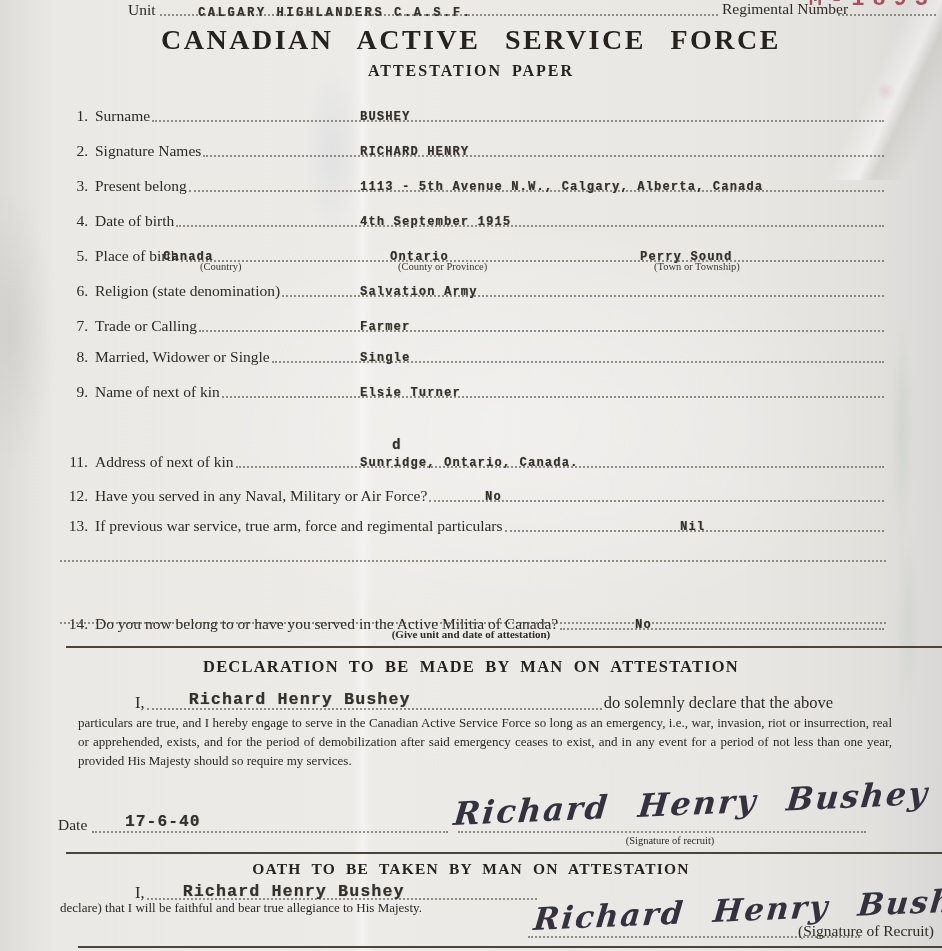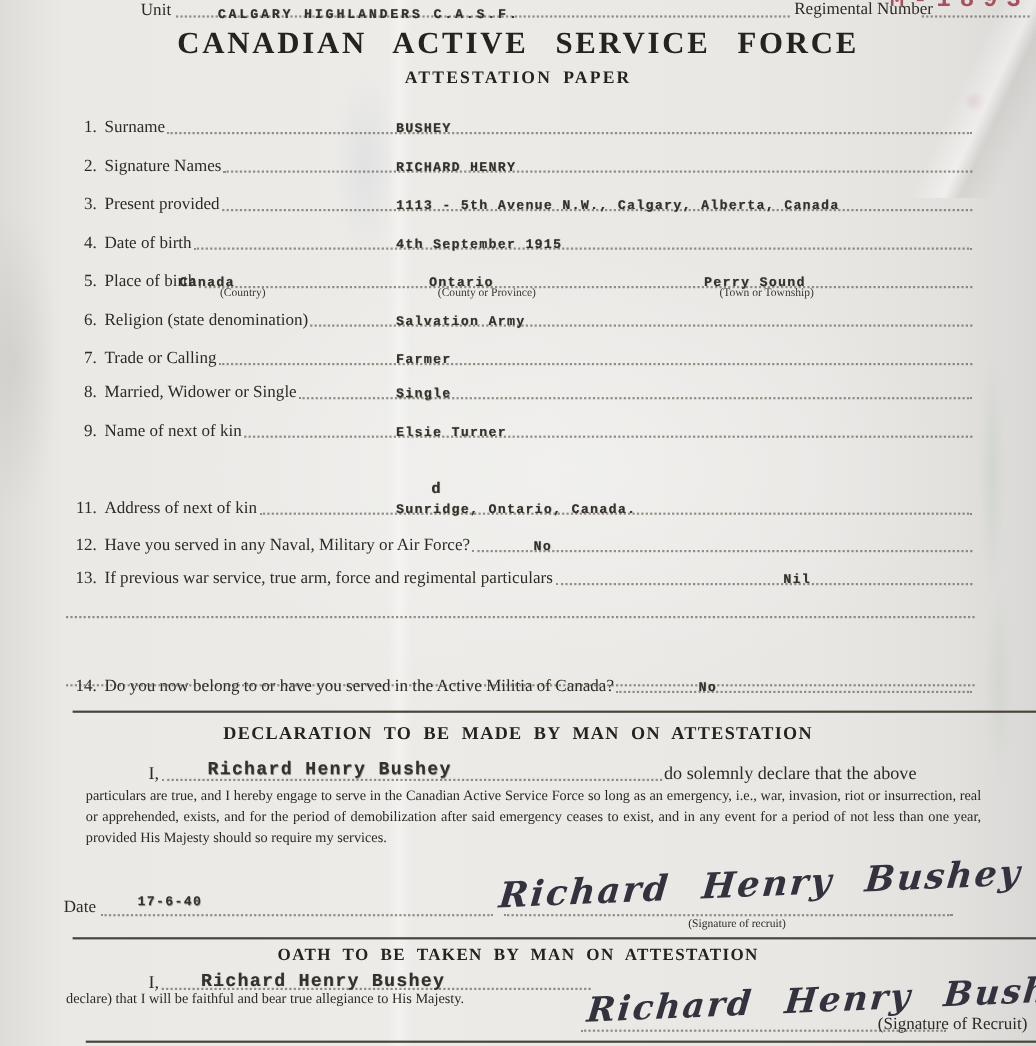--- a/index.html
+++ b/index.html
@@ -80,21 +80,21 @@
 
   <div class="row" style="top:139px">
     <span class="num">2.</span>
     <span class="lbl">Signature Names</span>
     <span class="dl"></span>
     <span class="tw val" style="left:300px">RICHARD HENRY</span>
   </div>
 
   <div class="row" style="top:174px">
     <span class="num">3.</span>
-    <span class="lbl">Present provided</span>
+    <span class="lbl">Present belong</span>
     <span class="dl"></span>
     <span class="tw val" style="left:300px">1113 - 5th Avenue N.W., Calgary, Alberta, Canada</span>
   </div>
 
   <div class="row" style="top:209px">
     <span class="num">4.</span>
     <span class="lbl">Date of birth</span>
     <span class="dl"></span>
     <span class="tw val" style="left:300px">4th September 1915</span>
   </div>
@@ -152,50 +152,51 @@
     <span class="num">12.</span>
     <span class="lbl">Have you served in any Naval, Military or Air Force?</span>
     <span class="dl"></span>
     <span class="tw val" style="left:425px">No</span>
   </div>
 
   <div class="row" style="top:514px">
     <span class="num">13.</span>
     <span class="lbl">If previous war service, true arm, force and regimental particulars</span>
     <span class="dl"></span>
-    <span class="tw val" style="left:652px">Nil</span>
+    <span class="tw val" style="left:620px">Nil</span>
   </div>
 
   <div class="abs dlfix" style="left:60px;right:56px;top:560px"></div>
 
   <div class="row" style="top:612px">
     <span class="num">14.</span>
     <span class="lbl">Do you now belong to or have you served in the Active Militia of Canada?</span>
     <span class="dl"></span>
     <span class="tw val" style="left:575px">No</span>
   </div>
 
   <div class="abs dlfix" style="left:60px;right:56px;top:622px"></div>
+  <div class="abs ctr" style="top:628px;font-size:11px;font-weight:700">(Give unit and date of attestation)</div>
   <div class="abs hr" style="left:66px;right:0;top:646px"></div>
 
   <div class="abs ctr heading" style="top:657px;font-size:16.5px">DECLARATION TO BE MADE BY MAN ON ATTESTATION</div>
 
   <div class="abs" style="left:60px;right:56px;top:692px;height:21px;display:flex;align-items:flex-end">
     <span class="lead" style="margin-left:75px">I,</span>
     <span class="dl" style="flex:none;width:455px;position:relative">
       <span class="tw abs" style="left:42px;bottom:-1px;font-size:16.5px">Richard Henry Bushey</span>
     </span>
     <span class="lead">do solemnly declare that the above</span>
   </div>
 
   <div class="abs par" style="left:78px;right:50px;top:714px">particulars are true, and I hereby engage to serve in the Canadian Active Service Force so long as an emergency, i.e., war, invasion, riot or insurrection, real or apprehended, exists, and for the period of demobilization after said emergency ceases to exist, and in any event for a period of not less than one year, provided His Majesty should so require my services.</div>
 
   <span class="abs serif15" style="left:58px;top:816px">Date</span>
   <span class="abs dlfix" style="left:92px;top:831px;width:356px"></span>
-  <span class="abs tw" style="left:125px;top:813px;font-size:12px">17-6-40</span>
+  <span class="abs tw" style="left:125px;top:813px;font-size:16px">17-6-40</span>
   <span class="abs dlfix" style="left:458px;top:831px;width:408px"></span>
   <span class="abs script" style="left:452px;top:795px;font-size:32px">Richard Henry Bushey</span>
   <span class="abs" style="left:580px;top:835px;width:180px;text-align:center;font-size:10.5px">(Signature of recruit)</span>
   <div class="abs hr" style="left:66px;right:0;top:852px"></div>
 
   <div class="abs ctr heading" style="top:860px;font-size:15.5px">OATH TO BE TAKEN BY MAN ON ATTESTATION</div>
 
   <div class="abs" style="left:60px;right:56px;top:882px;height:21px;display:flex;align-items:flex-end">
     <span class="lead" style="margin-left:75px">I,</span>
     <span class="dl" style="flex:none;width:390px;position:relative">

